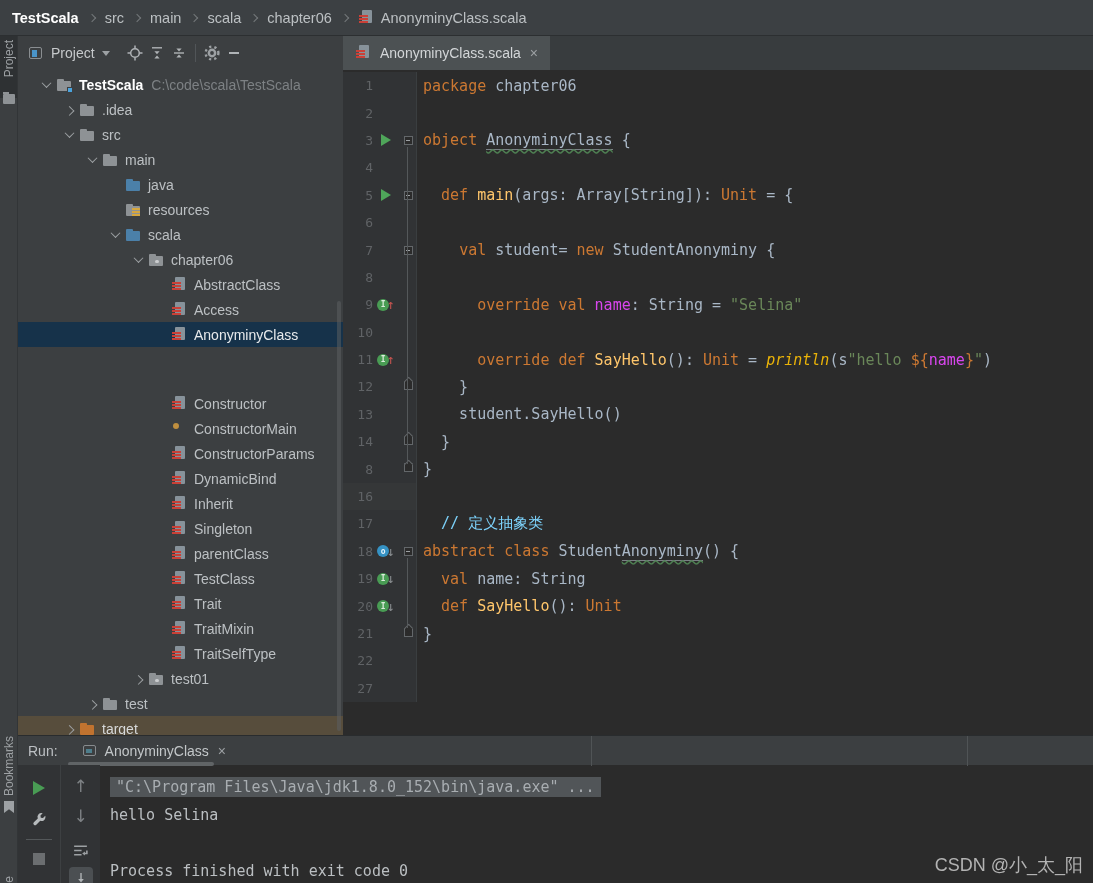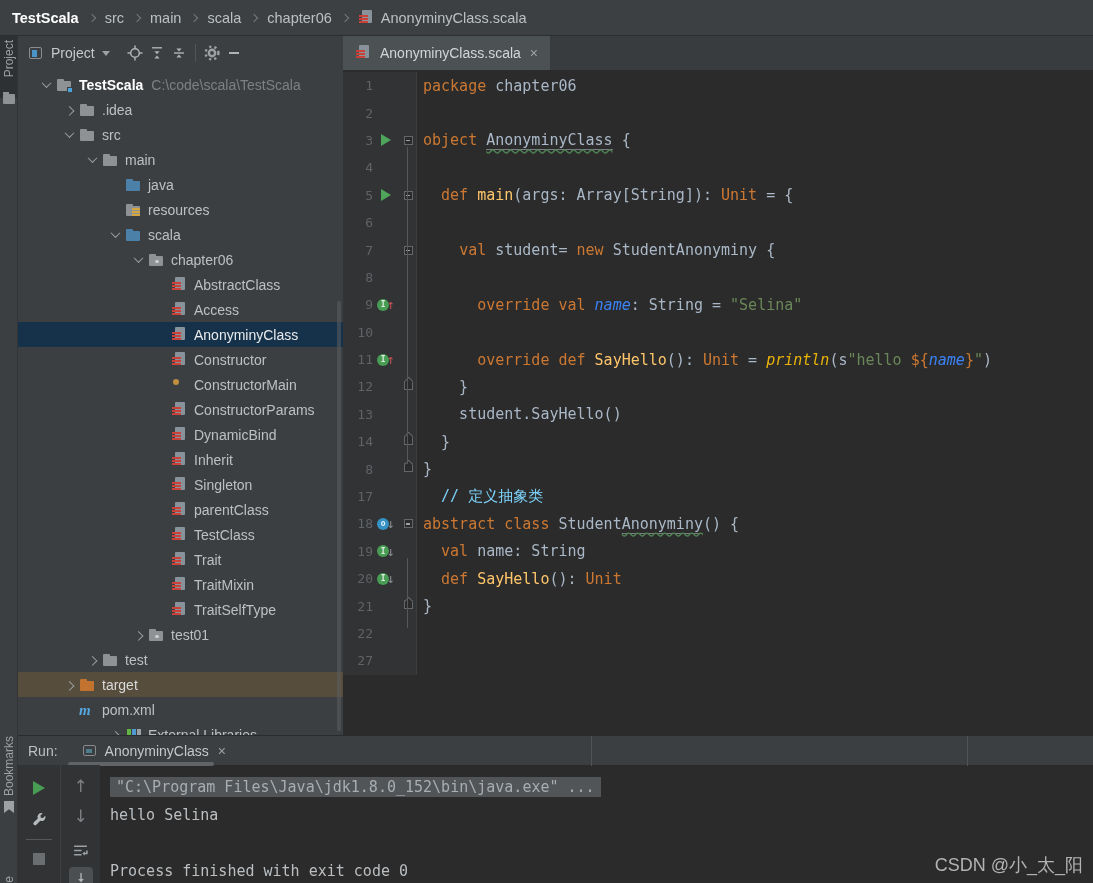--- a/index.html
+++ b/index.html
@@ -79,21 +79,21 @@
   .eline { position:relative; height:27.4px; display:flex; align-items:center;
            font-family:"DejaVu Sans Mono", monospace; font-size:15px; }
   .gut { width:74px; height:27.4px; background:#313335; border-right:1px solid #3a3e40;
          display:flex; align-items:center; flex:0 0 74px; }
   .lnum { width:30px; text-align:right; color:#606366; font-size:13px; flex:0 0 30px; }
   .mk { width:26px; display:flex; align-items:center; justify-content:center; flex:0 0 26px; }
   .fcol { width:18px; display:flex; align-items:center; justify-content:center; flex:0 0 18px; }
   .code { flex:1; padding-left:6px; white-space:pre; color:#a9b7c6; }
   .eline.hl .gut, .eline.hl .code { background:#353738; }
   .c-kw { color:#cc7832; } .c-txt { color:#a9b7c6; } .c-str { color:#6a8759; }
-  .c-cmt { color:#7dd3fc; } .c-field { color:#3b82f6; font-style:italic; }
+  .c-cmt { color:#7dd3fc; } .c-field { color:#d946ef; }
   .c-fn { color:#ffc66b; } .c-it { color:#eab308; font-style:italic; }
   .c-wave { color:#a9b7c6; border-bottom:1px solid #7a7f85;
             text-decoration:underline wavy #4e8052; text-underline-offset:3px; }
   .gdot { width:12px; height:12px; border-radius:50%; display:inline-flex; align-items:center; justify-content:center;
           font:bold 8px "DejaVu Sans Mono", monospace; }
   .g-green { background:#499c54; color:#dcecdd; } .g-blue { background:#3592c4; color:#e3f1fa; }
   .garr { font-size:13px; color:#8a8e91; margin-left:-2px; }
   .garr.red { color:#c75450; }
   .grun { width:0; height:0; border-left:10px solid #4fa65a; border-top:6px solid transparent; border-bottom:6px solid transparent; }
   .fstart { width:9px; height:9px; border:1px solid #63676a; position:relative; background:#2b2b2b; }
@@ -312,21 +312,21 @@
         <div class="trow selected" style="padding-left: 133px;">
           <span class="chevbox"></span>
           <span class="ic ">
             <span class="sc-page"></span>
             <span class="sc-l sc1"></span>
             <span class="sc-l sc2"></span>
             <span class="sc-l sc3"></span>
           </span>
           <span>AnonyminyClass</span>
         </div>
-        <div class="trow" style="padding-left: 133px;">
+        <div class="trow" style="padding-left: 133px; margin-top: 44px;">
           <span class="chevbox"></span>
           <span class="ic ">
             <span class="sc-page"></span>
             <span class="sc-l sc1"></span>
             <span class="sc-l sc2"></span>
             <span class="sc-l sc3"></span>
           </span>
           <span>Constructor</span>
         </div>
         <div class="trow" style="padding-left: 133px;">
@@ -625,20 +625,28 @@
       </div>
       <div class="eline">
         <span class="gut">
           <span class="lnum">8</span>
           <span class="mk"></span>
           <span class="fcol">
             <span class="fend"></span>
           </span>
         </span>
         <span class="code"><span class="c-txt">}</span></span>
+      </div>
+      <div class="eline hl">
+        <span class="gut">
+          <span class="lnum">16</span>
+          <span class="mk"></span>
+          <span class="fcol"></span>
+        </span>
+        <span class="code"></span>
       </div>
       <div class="eline">
         <span class="gut">
           <span class="lnum">17</span>
           <span class="mk"></span>
           <span class="fcol"></span>
         </span>
         <span class="code"><span class="c-txt">  </span><span class="c-cmt">// 定义抽象类</span></span>
       </div>
       <div class="eline">

